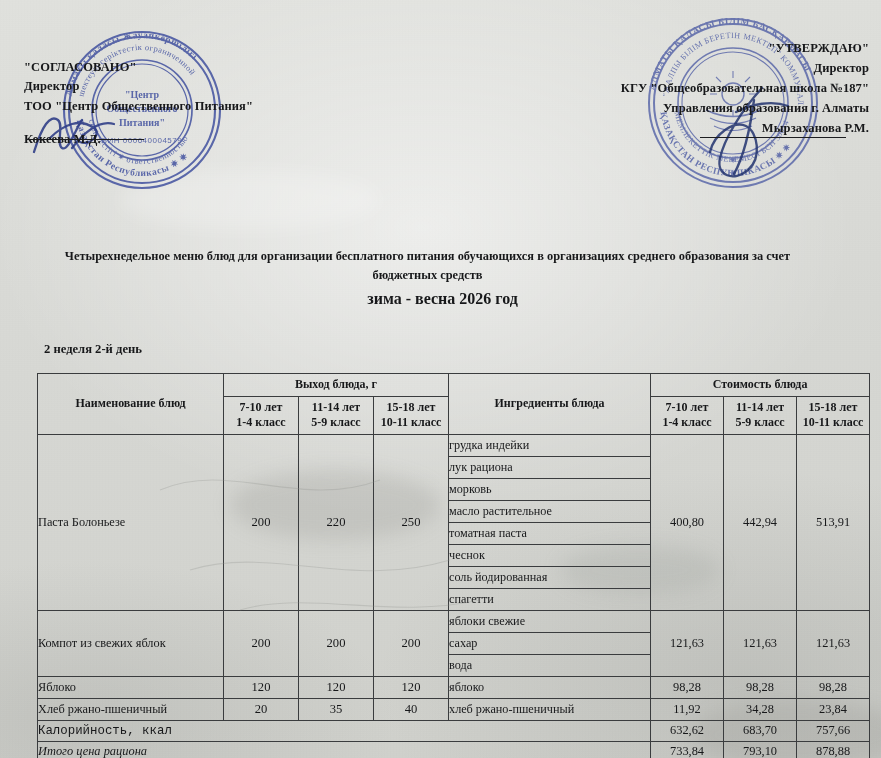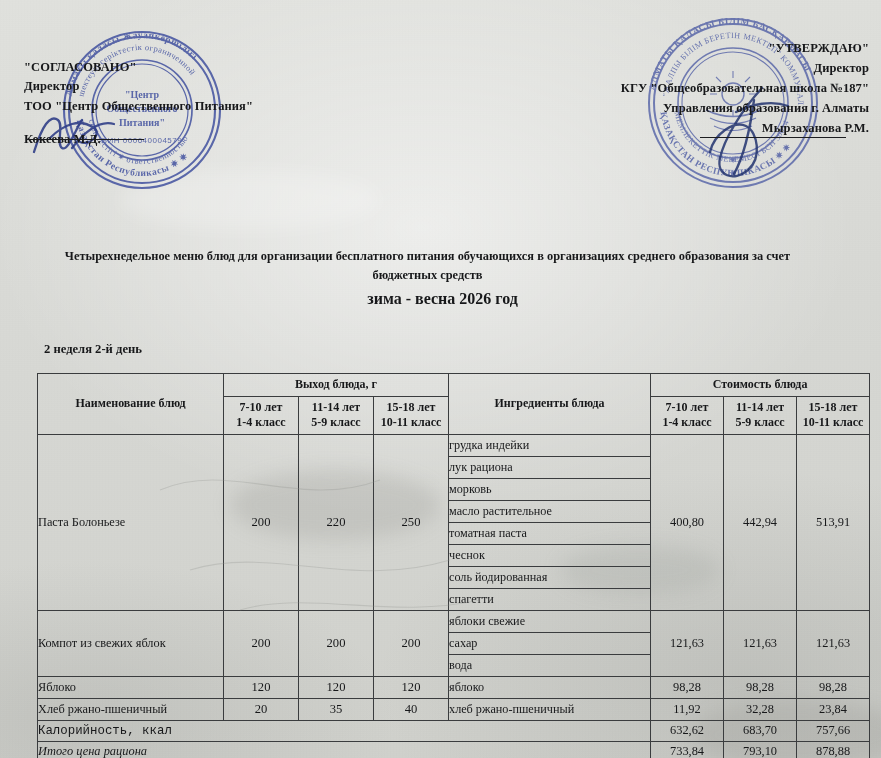--- a/index.html
+++ b/index.html
@@ -439,21 +439,21 @@
           <td class="price" rowspan="1">98,28</td>
           <td class="price" rowspan="1">98,28</td>
         </tr>
         <tr>
           <td class="dish-name" rowspan="1">Хлеб ржано-пшеничный</td>
           <td class="qty" rowspan="1">20</td>
           <td class="qty" rowspan="1">35</td>
           <td class="qty" rowspan="1">40</td>
           <td class="ing">хлеб ржано-пшеничный</td>
           <td class="price" rowspan="1">11,92</td>
-          <td class="price" rowspan="1">32,28</td>
+          <td class="price" rowspan="1">34,28</td>
           <td class="price" rowspan="1">23,84</td>
         </tr>
       </tbody>
     <tfoot>
         <tr>
           <td class="sum-label shade upright" colspan="5">Калорийность, ккал</td>
           <td class="sum-val shade">632,62</td>
           <td class="sum-val shade">683,70</td>
           <td class="sum-val shade">757,66</td>
         </tr>

